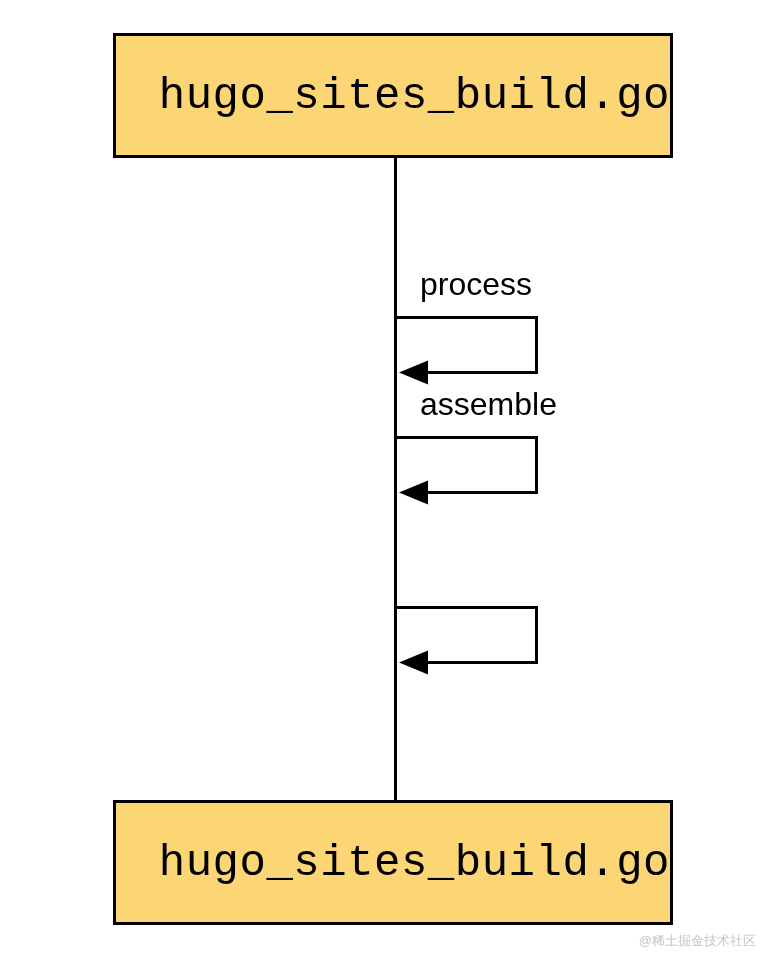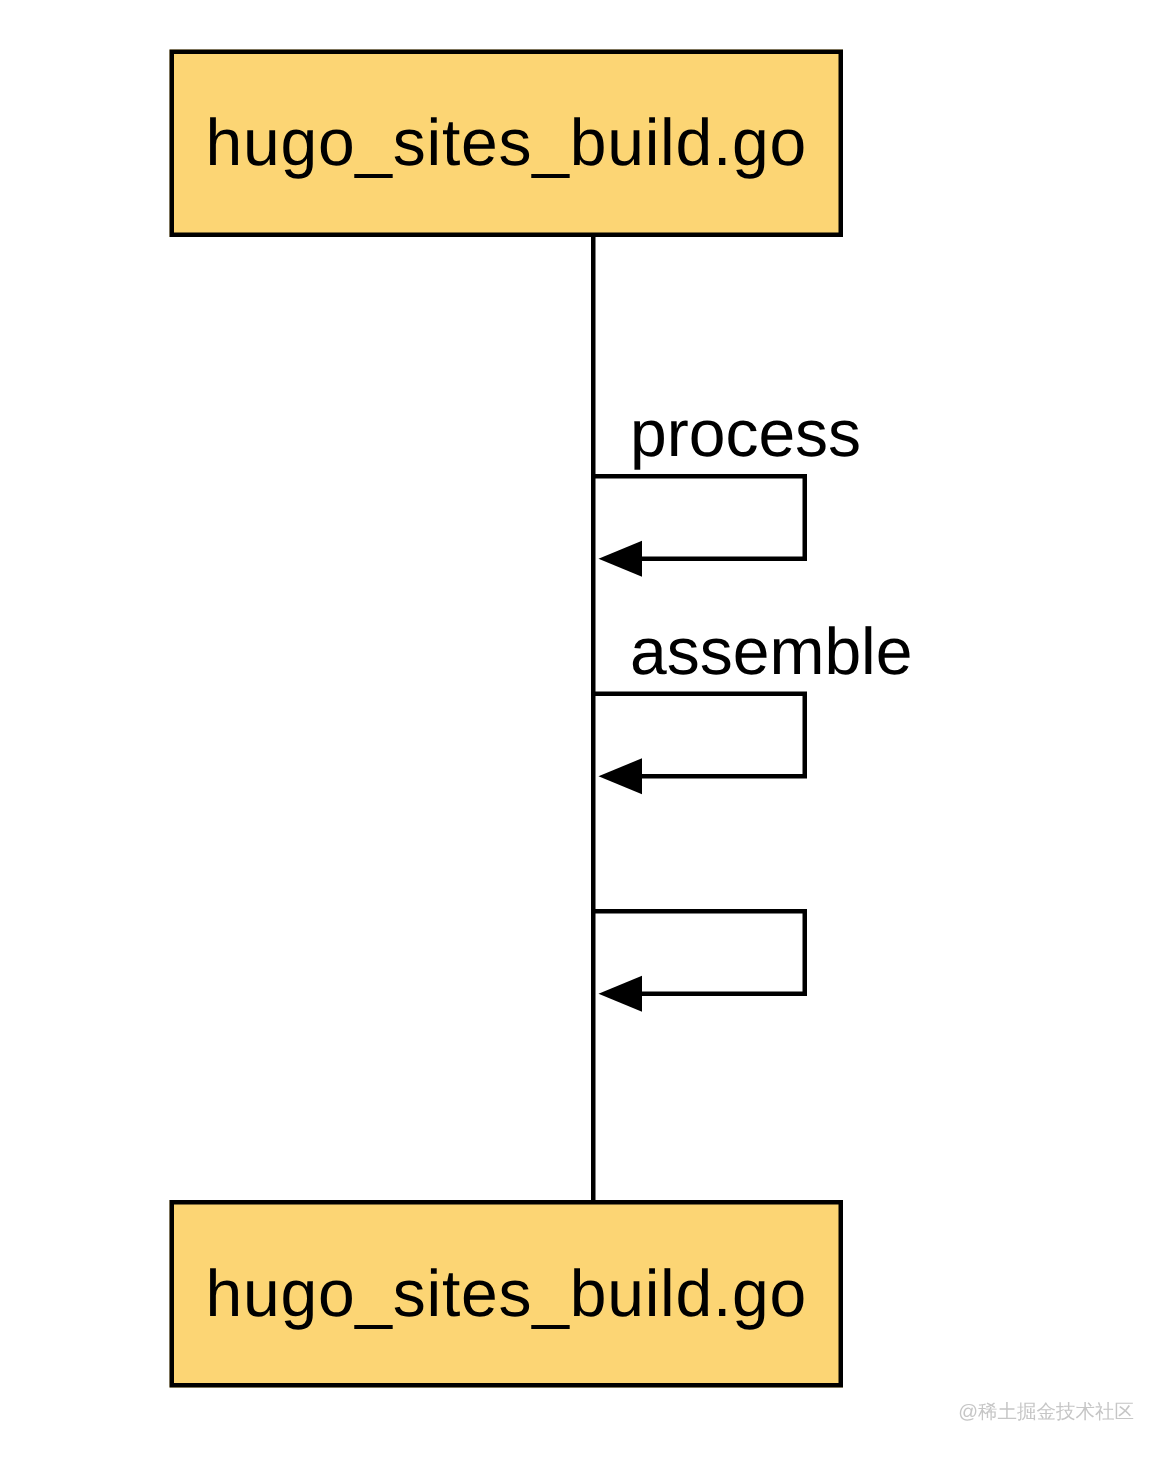--- a/index.html
+++ b/index.html
@@ -12,28 +12,29 @@
     position: relative;
     width: 770px;
     height: 976px;
     background: var(--background, #ffffff);
     overflow: hidden;
     color: var(--line, #000000);
   }
   .node {
     position: absolute;
     left: 113px;
-    width: 449px;
+    width: 560px;
     height: 125px;
     box-sizing: border-box;
     background: var(--node-fill, #FCD574);
     border: 3px solid var(--node-border, #000000);
     display: flex;
     align-items: center;
-    justify-content: center;
+    justify-content: flex-end;
+    font-family: Liberation Mono, monospace;
   }
   .node-top    { top: 33px; }
   .node-bottom { top: 800px; }
   .node-label {
     font-size: 44px;
     color: var(--text, #000000);
     white-space: nowrap;
     letter-spacing: 0.5px;
   }
   .lifeline {
@@ -44,27 +45,27 @@
     height: 642px;
     background: var(--line, #000000);
   }
   .self-call {
     position: absolute;
     left: 395px;
     width: 150px;
     height: 124px;
   }
   .self-call-process  { top: 268px; }
-  .self-call-assemble { top: 413px; }
+  .self-call-assemble { top: 388px; }
   .self-call-render   { top: 558px; }
   .call-label {
     position: absolute;
     left: 25px;
     top: 0;
-    font-size: 44px;
+    font-size: 32px;
     line-height: 1;
     color: var(--text, #000000);
     white-space: nowrap;
   }
   .call-arrow {
     position: absolute;
     left: 0;
     top: 46px;
     display: block;
     color: var(--line, #000000);

